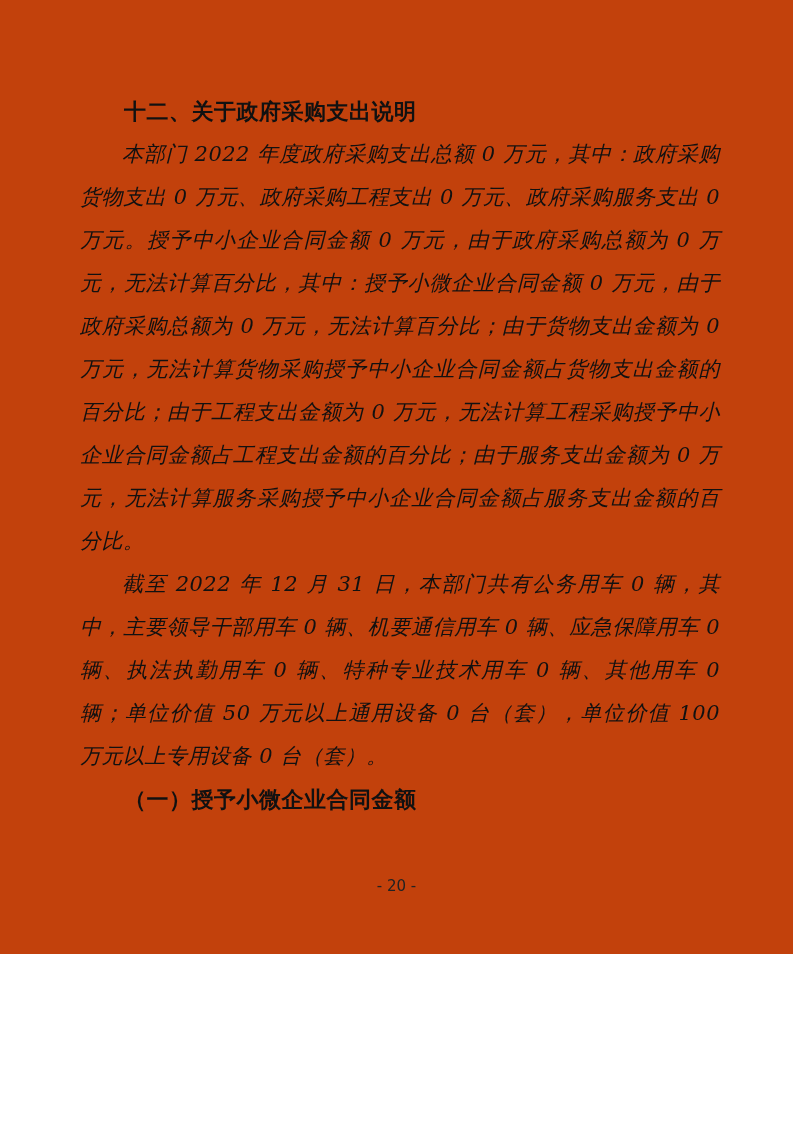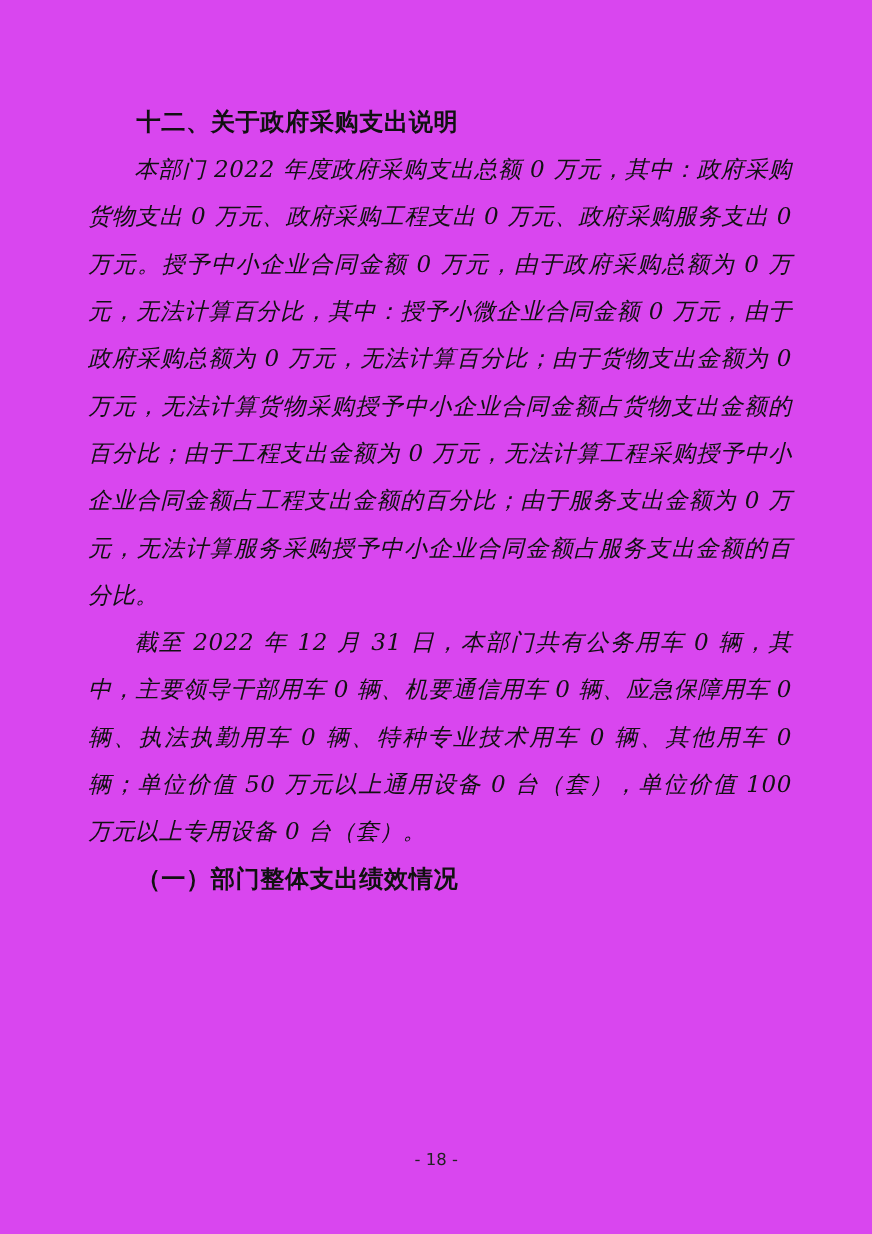--- a/index.html
+++ b/index.html
@@ -3,23 +3,23 @@
 <meta charset="utf-8">
 <style>
   html, body {
     margin: 0;
     padding: 0;
     background: #ffffff;
   }
   .page {
     position: relative;
     width: 793px;
-    height: 1122px;
+    height: 954px;
     margin: 0 auto;
-    background: #d946ef;
+    background: #c2410c;
     color: #111111;
     box-sizing: border-box;
     padding: 90px 73px 0 80px;
     overflow: hidden;
     font-family: "DejaVu Serif", "Liberation Serif", serif;
     font-size: 21px;
     line-height: 43px;
   }
   .body-text {
     width: 640px;
@@ -68,19 +68,19 @@
   <div class="body-text">
 
     <h2 class="sec-heading">十二、关于政府采购支出说明</h2>
 
     <p class="para">本部门 2022 年度政府采购支出总额 0 万元，其中：政府采购货物支出 0 万元、政府采购工程支出 0 万元、政府采购服务支出 0 万元。授予中小企业合同金额 0 万元，由于政府采购总额为 0 万元，无法计算百分比，其中：授予小微企业合同金额 0 万元，由于政府采购总额为 0 万元，无法计算百分比；由于货物支出金额为 0 万元，无法计算货物采购授予中小企业合同金额占货物支出金额的百分比；由于工程支出金额为 0 万元，无法计算工程采购授予中小企业合同金额占工程支出金额的百分比；由于服务支出金额为 0 万元，无法计算服务采购授予中小企业合同金额占服务支出金额的百分比。</p>
 
 
     <p class="para">截至 2022 年 12 月 31 日，本部门共有公务用车 0 辆，其中，主要领导干部用车 0 辆、机要通信用车 0 辆、应急保障用车 0 辆、执法执勤用车 0 辆、特种专业技术用车 0 辆、其他用车 0 辆；单位价值 50 万元以上通用设备 0 台（套），单位价值 100 万元以上专用设备 0 台（套）。</p>
 
 
-    <h3 class="sub-heading">（一）部门整体支出绩效情况</h3>
+    <h3 class="sub-heading">（一）授予小微企业合同金额</h3>
 
 
   </div>
 
-  <div class="page-footer">- 18 -</div>
+  <div class="page-footer">- 20 -</div>
 </div>
 
 </body></html>

